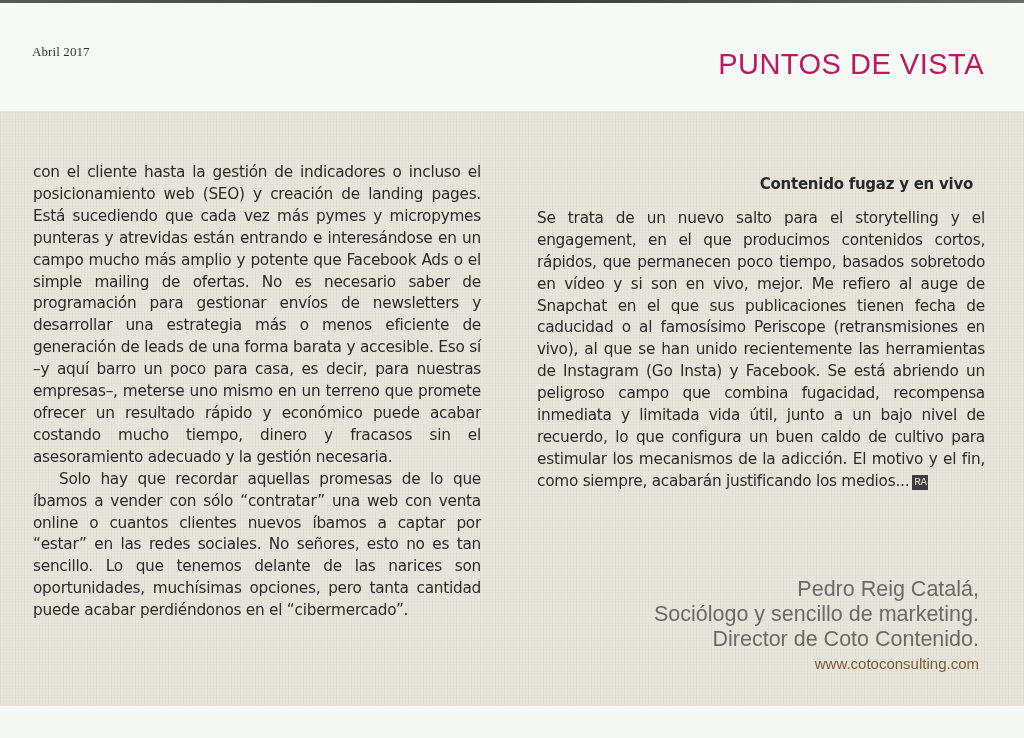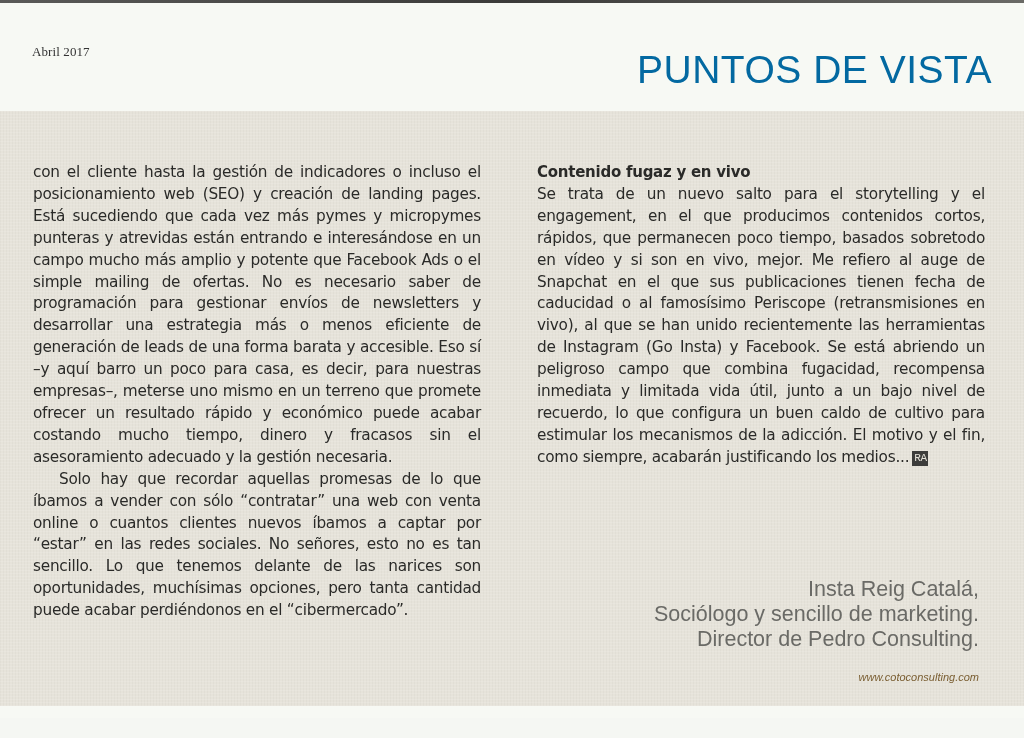--- a/index.html
+++ b/index.html
@@ -10,22 +10,22 @@
     }
     .top-strip {
       position: absolute; left: 0; top: 0; width: 1024px; height: 3px;
       background: linear-gradient(90deg, #5a5a58 0%, #3b3b39 50%, #6a6a66 100%);
     }
     .header-date {
       position: absolute; left: 32px; top: 44px;
       font-size: 13px; color: #333; letter-spacing: 0.1px; font-family: Liberation Serif, serif;
     }
     .header-section {
-      position: absolute; right: 32px; top: 48px;
-      font-size: 39px; color: #0369a1; font-weight: normal; letter-spacing: 0.5px;
+      position: absolute; right: 40px; top: 48px;
+      font-size: 29px; color: #be185d; font-weight: normal; letter-spacing: 0.5px;
       font-family: "Liberation Sans", sans-serif;
     }
     .panel {
       position: absolute; left: 0; top: 111px; width: 1024px; height: 595px;
       background-color: #e6e3da;
       background-image:
         repeating-linear-gradient(0deg, rgba(255,255,255,0.12) 0px, rgba(255,255,255,0.12) 1px, transparent 1px, transparent 3px),
         repeating-linear-gradient(90deg, rgba(0,0,0,0.025) 0px, rgba(0,0,0,0.025) 1px, transparent 1px, transparent 3px);
     }
     .col {
@@ -33,35 +33,35 @@
       font-size: 15.3px; line-height: 21.9px; color: #2a2a28;
       text-align: justify;
       font-family: "DejaVu Sans", sans-serif;
       letter-spacing: -0.25px;
     }
     .col-left { left: 33px; width: 448px; }
     .col-right { left: 537px; width: 448px; top: 51px; }
     .col p { margin: 0; }
     .col p.indent { text-indent: 26px; }
     .subhead {
-      font-weight: bold; font-size: 15px; color: #2a2a28; margin: 0; line-height: 21.9px;
-      text-align: left;
+      font-weight: bold; font-size: 15px; color: #2a2a28; margin: 12px; line-height: 21.9px;
+      text-align: right;
     }
     .ra-badge {
       display: inline-block; background: #3d3d3b; color: #e6e3da;
       font-size: 11px; line-height: 15px; padding: 0 2px; margin-left: 3px;
       vertical-align: 1px; letter-spacing: -0.5px;
       font-family: Liberation Mono, monospace;
     }
     .signature {
       position: absolute; right: 45px; top: 466px; text-align: right;
       color: #6a6a66; font-family: "Liberation Sans", sans-serif;
     }
     .sig-line { font-size: 21.5px; line-height: 25px; }
-    .sig-url { font-size: 11px; line-height: 22px; color: #7a5e32; margin-top: 14px; font-style: italic; }
+    .sig-url { font-size: 15px; line-height: 22px; color: #7a5e32; margin-top: 1px; }
     .bottom-white {
       position: absolute; left: 0; top: 718px; width: 1024px; height: 20px; background: #f5f7f3;
     }
   </style>
 </head>
 <body>
 
 <div class="top-strip"></div>
 
 <div class="header-date">Abril 2017</div>
@@ -72,20 +72,20 @@
     <p>con el cliente hasta la gestión de indicadores o incluso el posicionamiento web (SEO) y creación de landing pages. Está sucediendo que cada vez más  pymes y micropymes punteras y atrevidas están entrando e interesándose en un campo mucho más amplio y potente que Facebook Ads o el simple mailing de ofertas. No es necesario saber de programación para gestionar envíos de newsletters y desarrollar una estrategia más o menos eficiente de generación de leads de una forma barata y accesible. Eso sí –y aquí barro un poco para casa, es decir, para nuestras empresas–, meterse uno mismo en un terreno que promete ofrecer un resultado rápido y económico puede acabar costando mucho tiempo, dinero y fracasos sin el asesoramiento adecuado y la gestión necesaria.</p>
     <p class="indent">Solo hay que recordar aquellas promesas de lo que íbamos a vender con sólo “contratar” una web con venta online o cuantos clientes nuevos íbamos a captar por “estar” en las redes sociales. No señores, esto no es tan sencillo. Lo que tenemos delante de las narices son oportunidades, muchísimas opciones, pero tanta cantidad puede acabar perdiéndonos en el “cibermercado”.</p>
   </div>
 
   <div class="col col-right">
     <h3 class="subhead">Contenido fugaz y en vivo</h3>
     <p><span>Se trata de un nuevo salto para el storytelling y el engagement, en el que producimos contenidos cortos, rápidos, que permanecen poco tiempo, basados sobretodo en vídeo y si son en vivo, mejor. Me refiero al auge de Snapchat en el que sus publicaciones tienen fecha de caducidad o al famosísimo Periscope (retransmisiones en vivo), al que se han unido recientemente las herramientas de Instagram (Go Insta) y Facebook.  Se está abriendo un peligroso campo que combina fugacidad, recompensa inmediata y limitada vida útil, junto a un bajo nivel de recuerdo, lo que configura un buen caldo de cultivo para estimular los mecanismos de la adicción.  El motivo y el fin, como siempre, acabarán justificando los medios...</span><span class="ra-badge">RA</span></p>
   </div>
 
   <div class="signature">
-    <div class="sig-line">Insta Reig Catalá,</div>
+    <div class="sig-line">Pedro Reig Catalá,</div>
     <div class="sig-line">Sociólogo y sencillo de marketing.</div>
-    <div class="sig-line">Director de Pedro Consulting.</div>
+    <div class="sig-line">Director de Coto Contenido.</div>
     <div class="sig-url">www.cotoconsulting.com</div>
   </div>
 </div>
 
 <div class="bottom-white"></div>
 
 </body></html>

